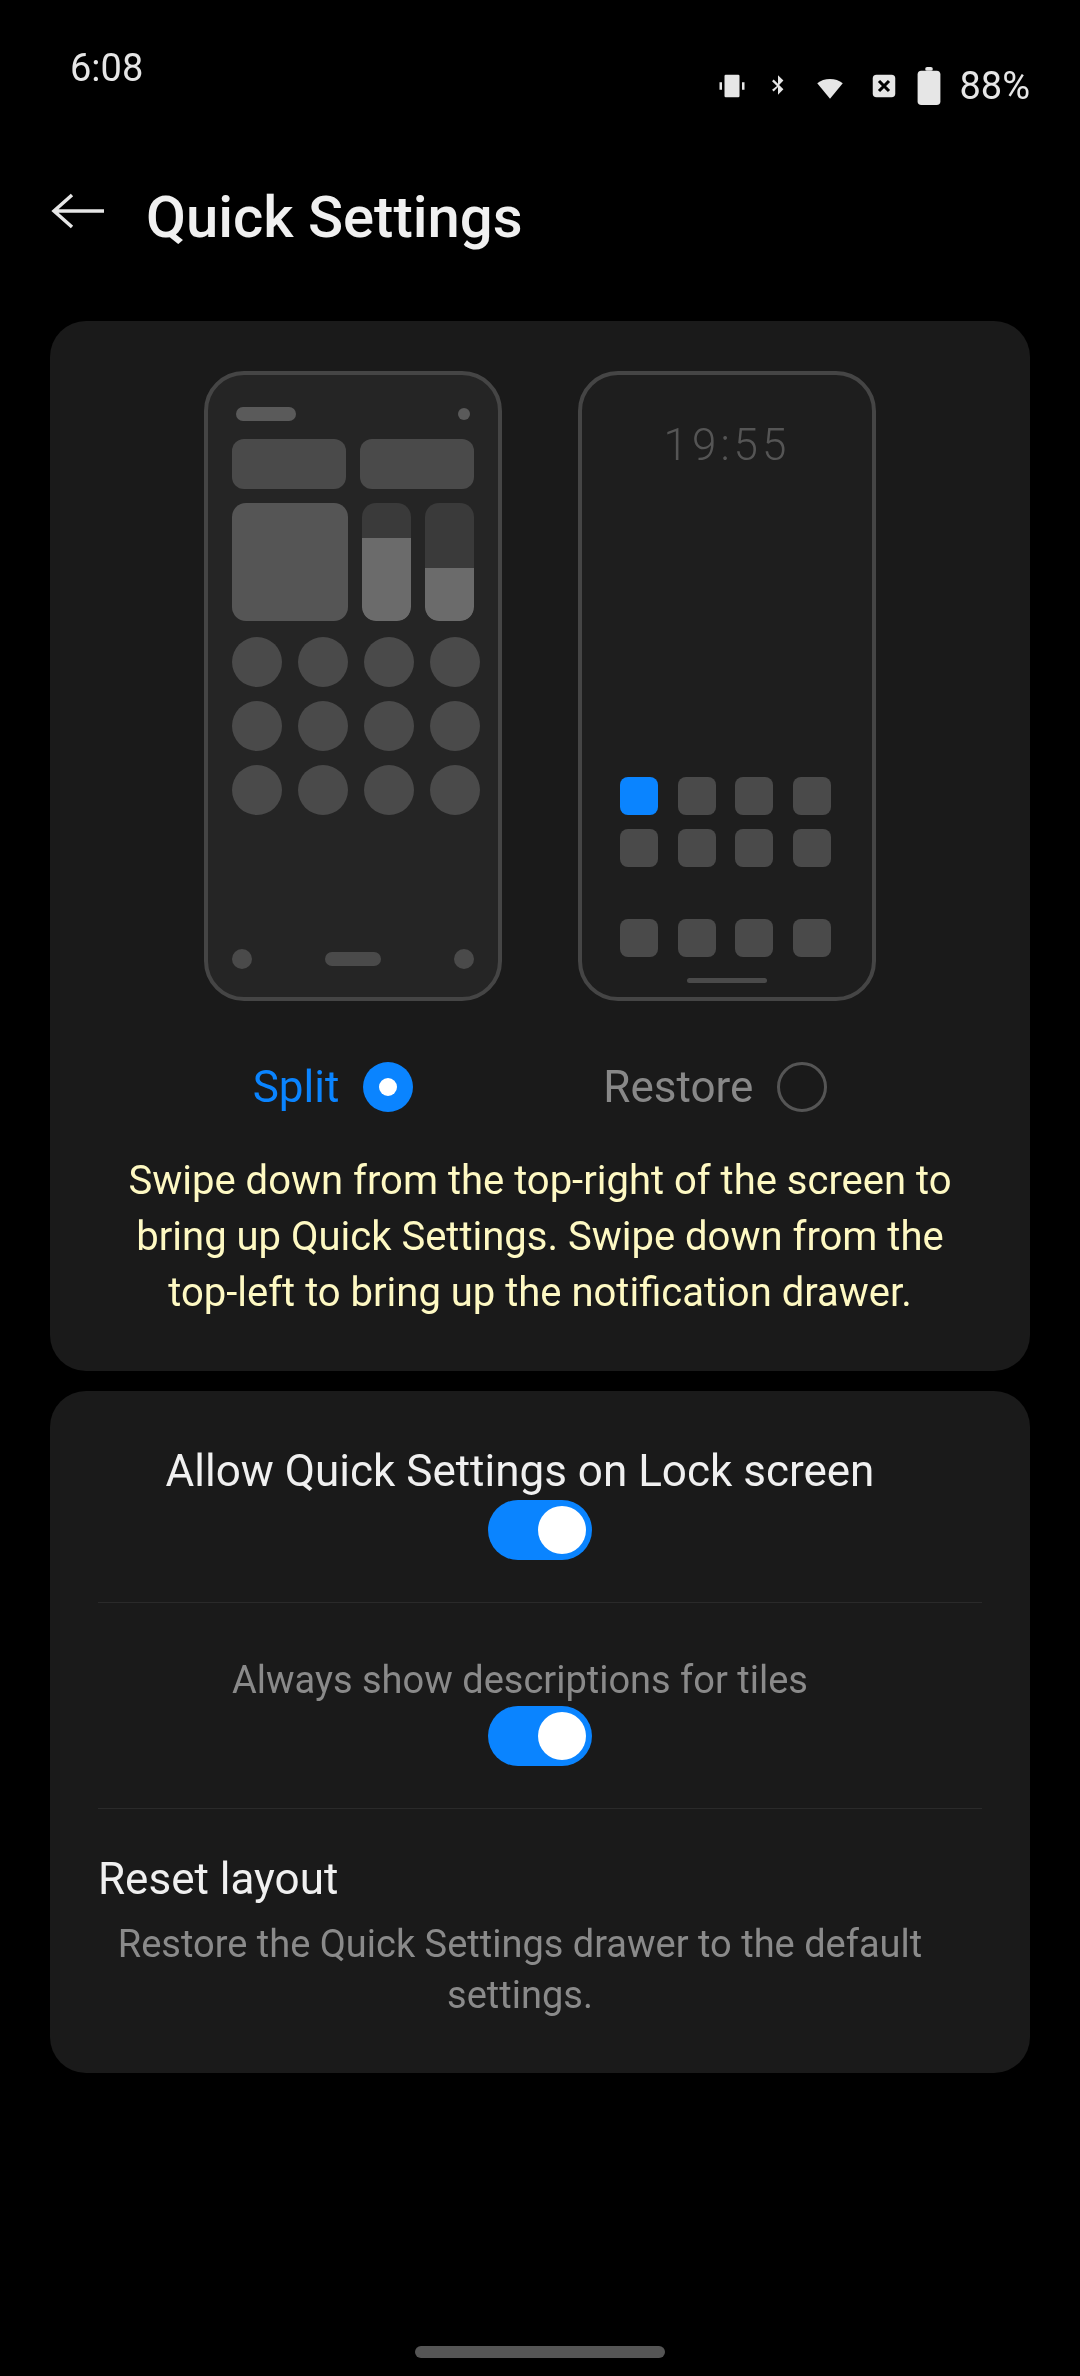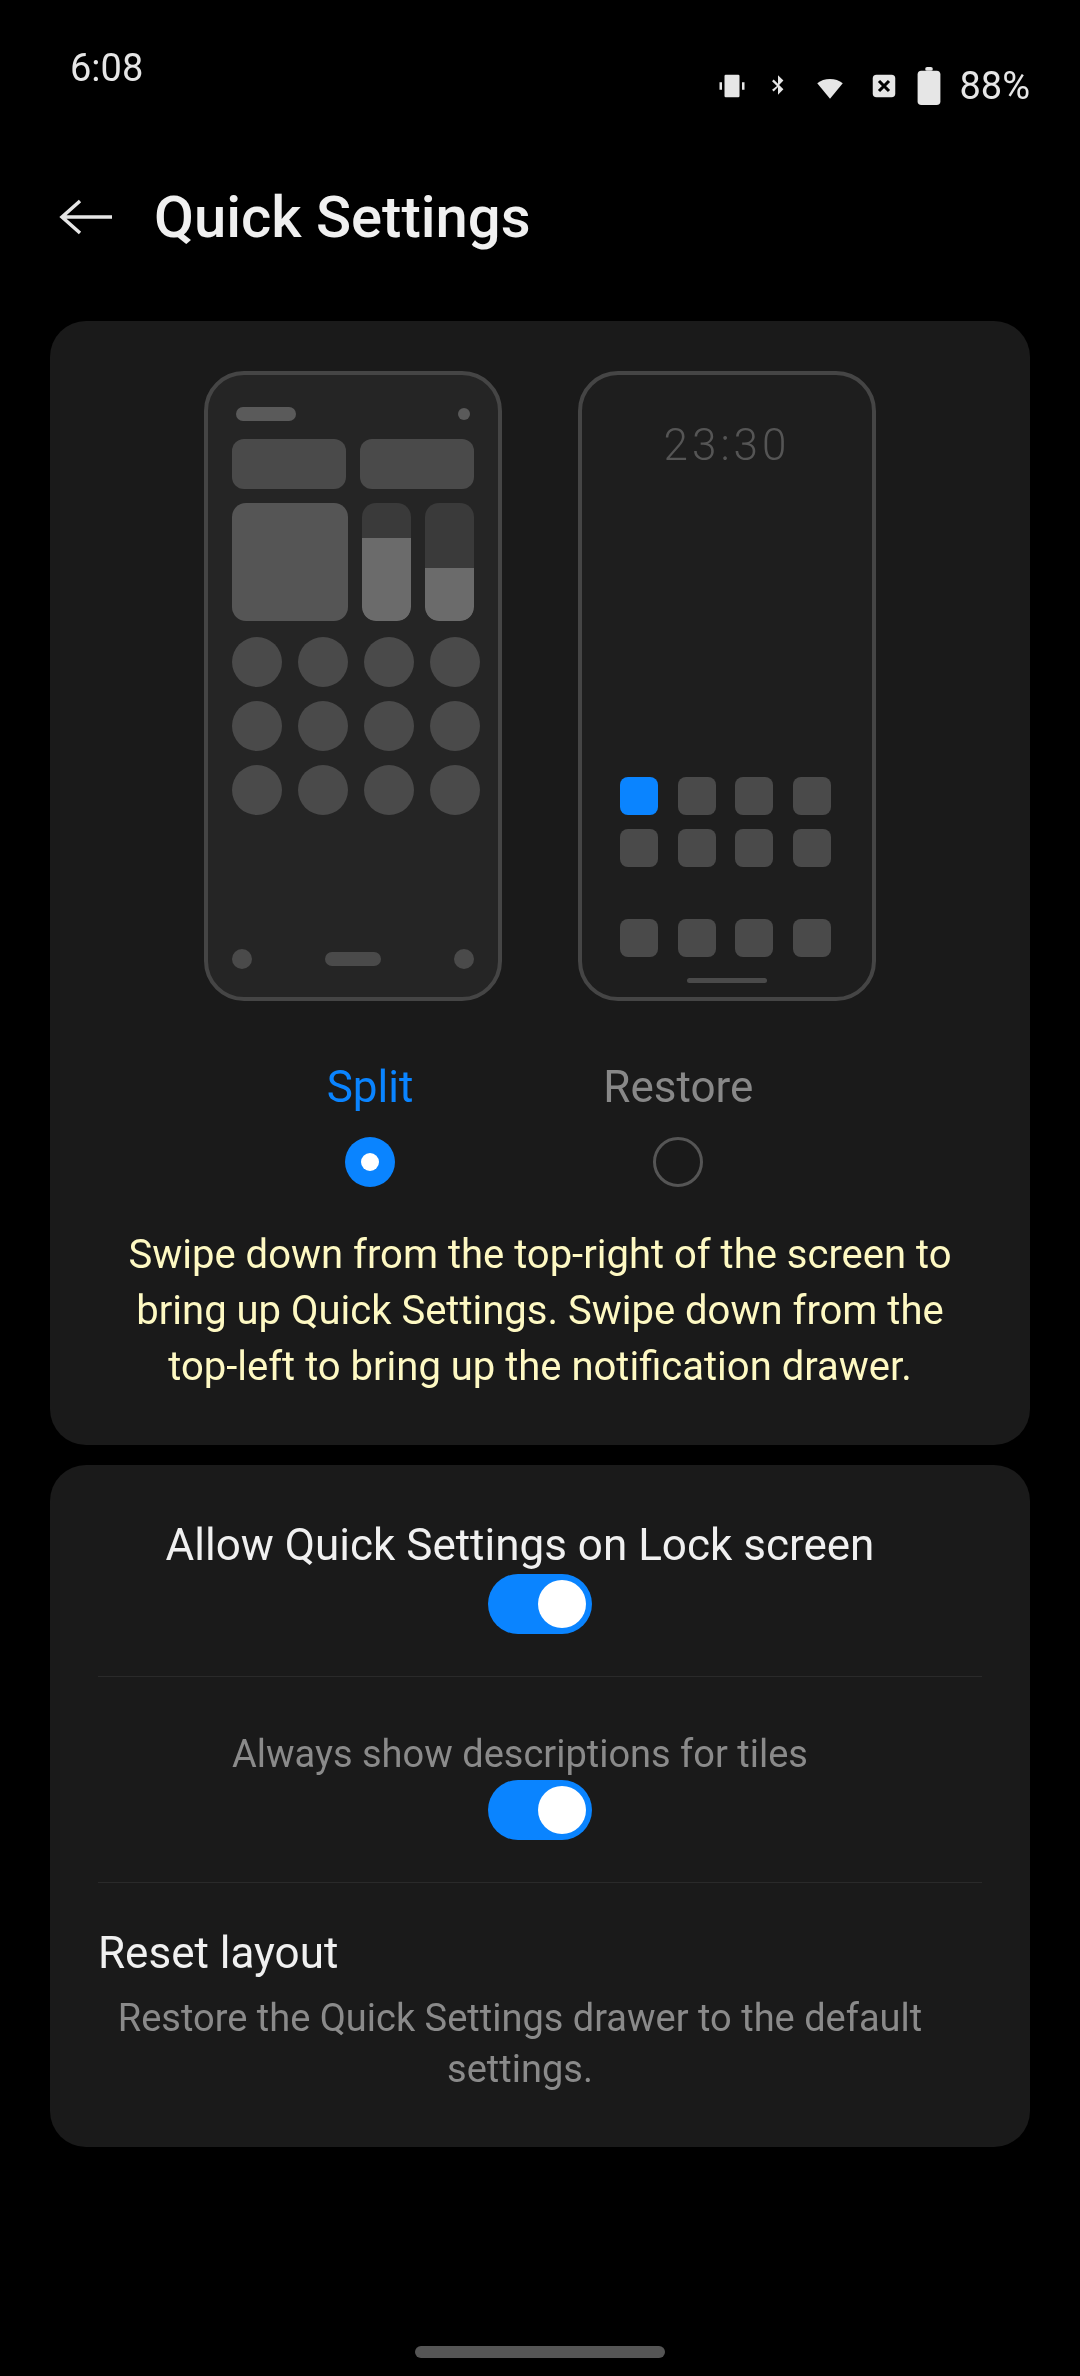--- a/index.html
+++ b/index.html
@@ -33,24 +33,22 @@
       margin-top: 36px;
     }
     .status-icons svg {
       fill: #e6e6e6;
     }
     .battery-pct {
       color: #e6e6e6;
     }
     .header {
       display: flex;
-      align-items: center;
       gap: 40px;
       padding: 55px 30px 50px 50px;
-      margin-left: 8px;
     }
     .back-arrow {
       width: 56px;
       height: 56px;
       display: flex;
       align-items: center;
       justify-content: center;
     }
     .page-title {
       font-size: 58px;
@@ -219,21 +217,21 @@
       border-radius: 3px;
     }
     .radio-options {
       display: flex;
       justify-content: center;
       gap: 190px;
       margin-bottom: 40px;
     }
     .radio-option {
       display: flex;
-      flex-direction: column;
+      flex-direction: row;
       align-items: center;
       gap: 24px;
     }
     .radio-label {
       font-size: 44px;
       color: #888;
     }
     .radio-label.selected {
       color: #0a84ff;
     }
@@ -391,21 +389,21 @@
           <div class="circle"></div>
       </div>
       <div class="phone-footer">
         <div class="footer-dot"></div>
         <div class="footer-pill"></div>
         <div class="footer-dot"></div>
       </div>
     </div>
 
     <div class="phone classic">
-      <div class="classic-time">23:30</div>
+      <div class="classic-time">19:55</div>
       <div class="app-grid">
         <div class="app-icon active"></div>
           <div class="app-icon"></div>
           <div class="app-icon"></div>
           <div class="app-icon"></div>
         <div class="app-icon"></div>
           <div class="app-icon"></div>
           <div class="app-icon"></div>
           <div class="app-icon"></div>
       </div>

